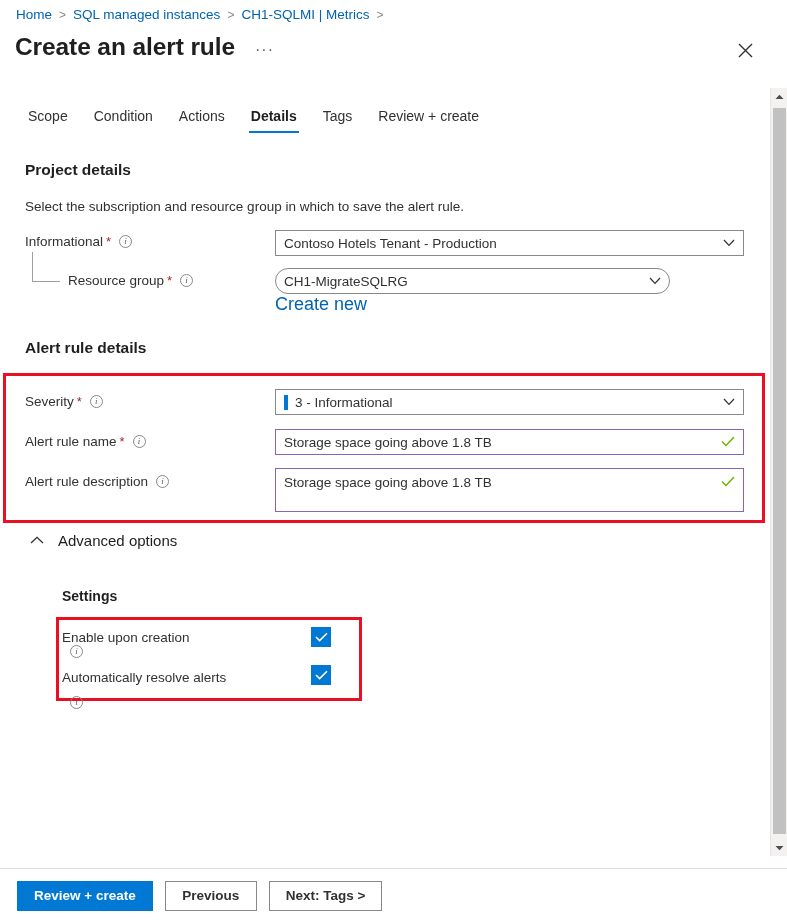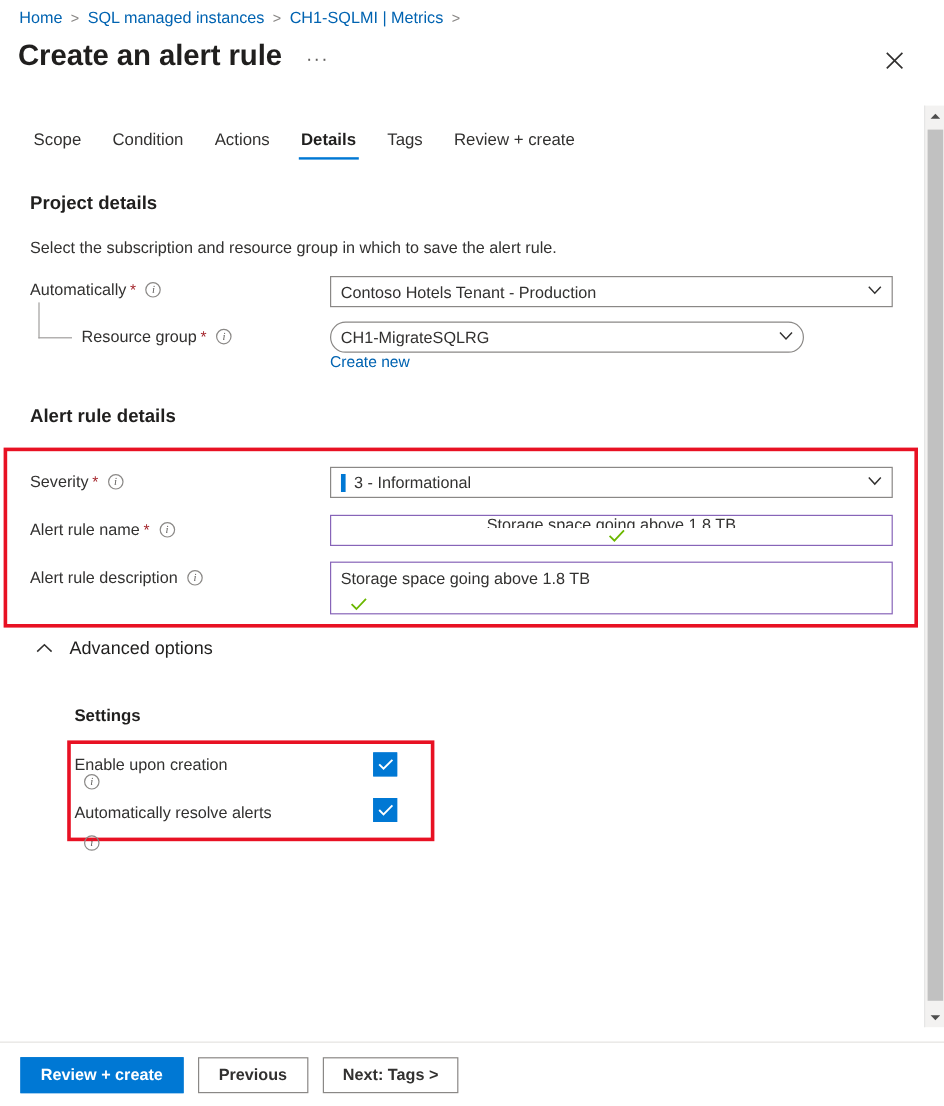--- a/index.html
+++ b/index.html
@@ -182,39 +182,38 @@
   .ctrl .val { overflow: hidden; text-overflow: ellipsis; white-space: nowrap; }
   .chev {
     color: #323130;
     font-size: 11px;
     margin-left: 8px;
     flex: none;
     line-height: 1;
   }
   .ctrl.valid {
     border-color: #8764b8;
-    flex-direction: column;
   }
   .check-ok {
     color: #6bb700;
     font-size: 14px;
     flex: none;
     margin-left: 8px;
     line-height: 1;
   }
   .sev-bar {
     width: 4px;
     height: 15px;
     background: #0078d4;
     flex: none;
     margin-right: 7px;
   }
   .link-inline {
     position: absolute;
-    font-size: 13px;
+    font-size: 18px;
     color: #0063b1;
     cursor: pointer;
   }
 
   
   .ctrl.textbox-tall {
     align-items: flex-start;
     padding-top: 6px;
     height: 44px;
   }
@@ -379,21 +378,21 @@
     <div class="tab"><span>Actions</span></div>
     <div class="tab active"><span>Details</span></div>
     <div class="tab"><span>Tags</span></div>
     <div class="tab"><span>Review + create</span></div>
   </div>
 
   <div class="section-h" style="left:25px; top:161px;">Project details</div>
   <div class="section-desc" style="left:25px; top:199px;">Select the subscription and resource group in which to save the alert rule.</div>
 
   <div class="form-label" style="left:25px; top:234px;">
-    <span>Automatically</span>
+    <span>Informational</span>
     <span class="req">*</span>
     <span class="info-icon">i</span>
   </div>
   <div class="ctrl dropdown" style="left:275px; top:230px; width:469px;">
     <span class="val">Contoso Hotels Tenant - Production</span>
     <span class="chev">
       <svg width="12" height="8" viewBox="0 0 12 8">
           <path d="M1 1 L6 6.4 L11 1" stroke="#323130" stroke-width="1.2" fill="none"></path>
         </svg>
     </span>

